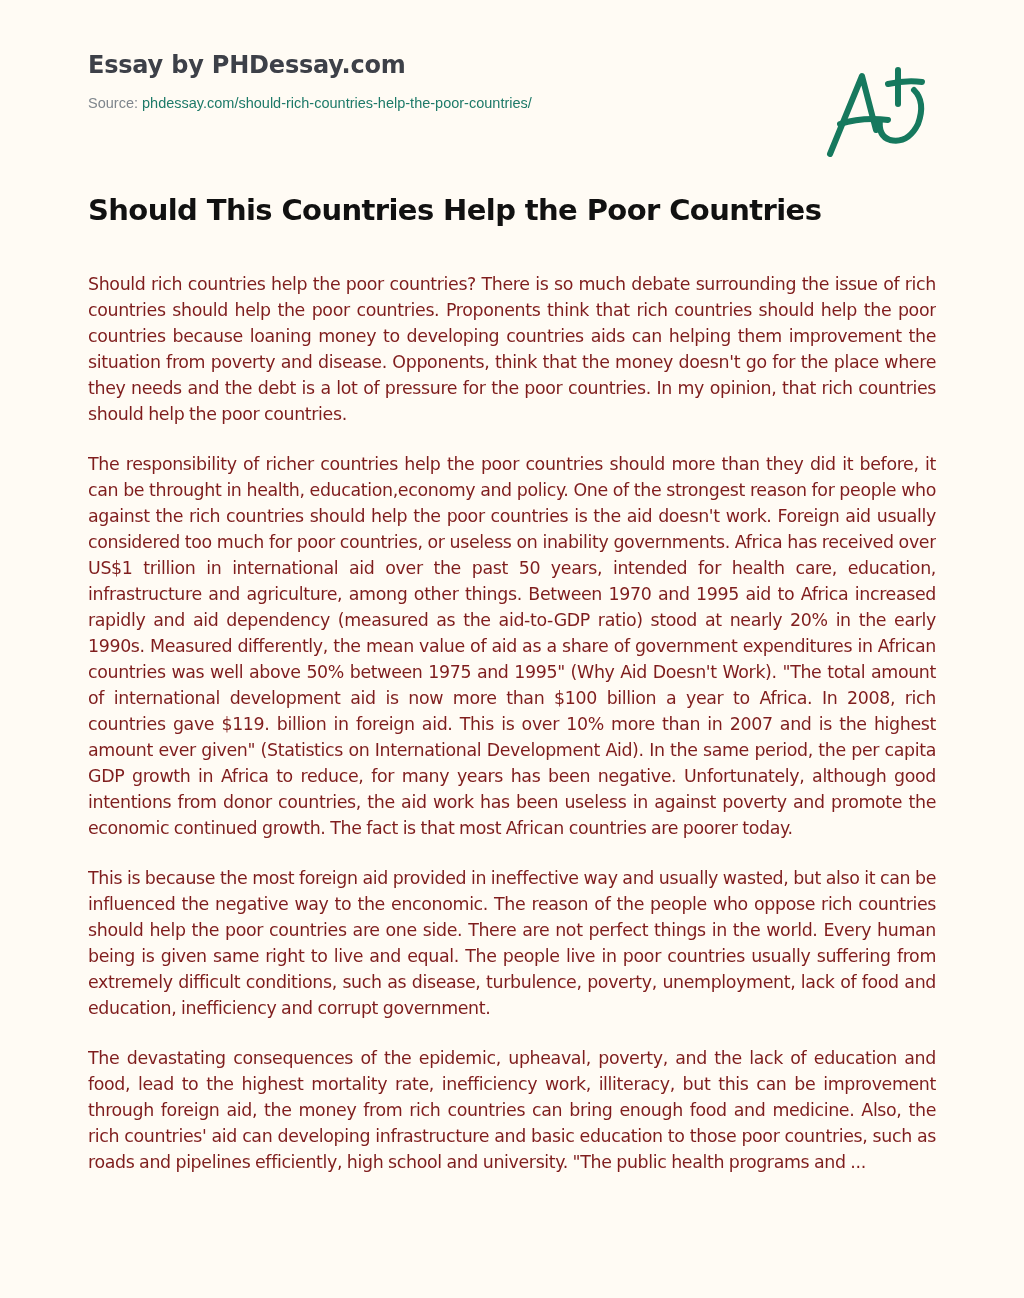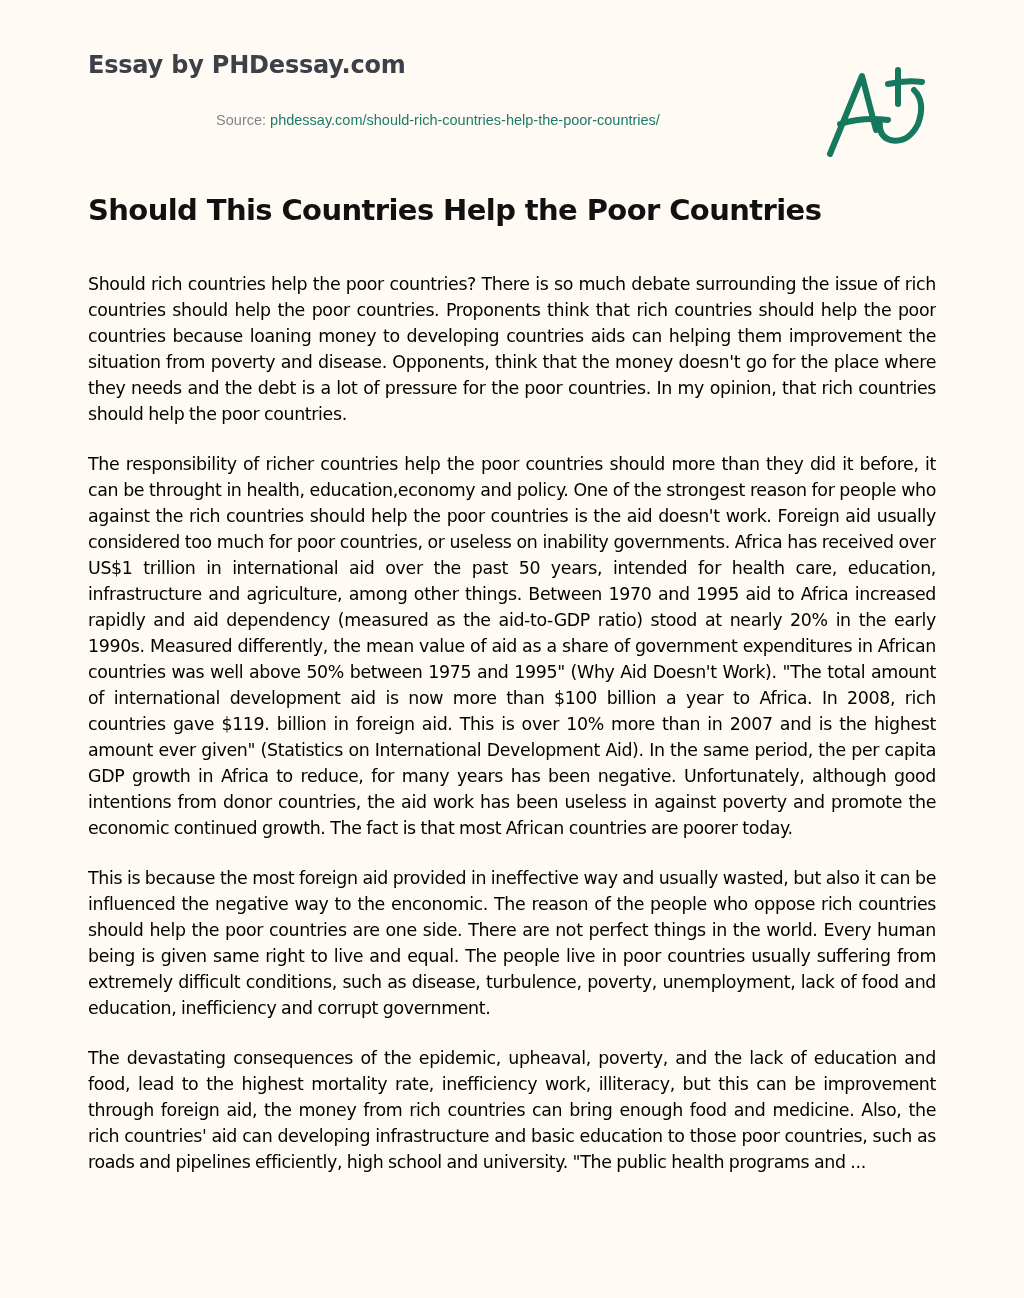--- a/index.html
+++ b/index.html
@@ -16,25 +16,24 @@
     .brand {
       font-family: "DejaVu Sans", sans-serif;
       font-size: 24px;
       font-weight: bold;
       color: #3d4048;
       letter-spacing: -0.2px;
       margin: 0;
       line-height: 34px;
     }
     .source {
-      margin-top: 28px;
+      margin-top: 11px;
       font-size: 14.5px;
       color: #7f868d;
       line-height: 20px;
-      text-align: center;
     }
     .source a { color: #1d7a68; text-decoration: none; }
     .logo { position: absolute; left: 818px; top: 62px; width: 118px; height: 100px; }
     .title {
       position: absolute; left: 88px; top: 188px;
       margin: 0;
       font-family: "DejaVu Sans", sans-serif;
       font-size: 29px;
       font-weight: bold;
       color: #111;
@@ -46,21 +45,21 @@
       position: absolute; left: 88px; top: 271px;
       width: 848px;
       height: 979px;
       overflow: hidden;
     }
     .body-text p {
       margin: 0 0 24px 0;
       font-family: "DejaVu Sans", sans-serif;
       font-size: 17.4px;
       line-height: 26px;
-      color: #000000;
+      color: #7f1d1d;
       text-align: justify;
       letter-spacing: -0.35px;
       word-spacing: -0.5px;
     }
   </style>
 </head>
 <body>
 
 <div class="page">
 

